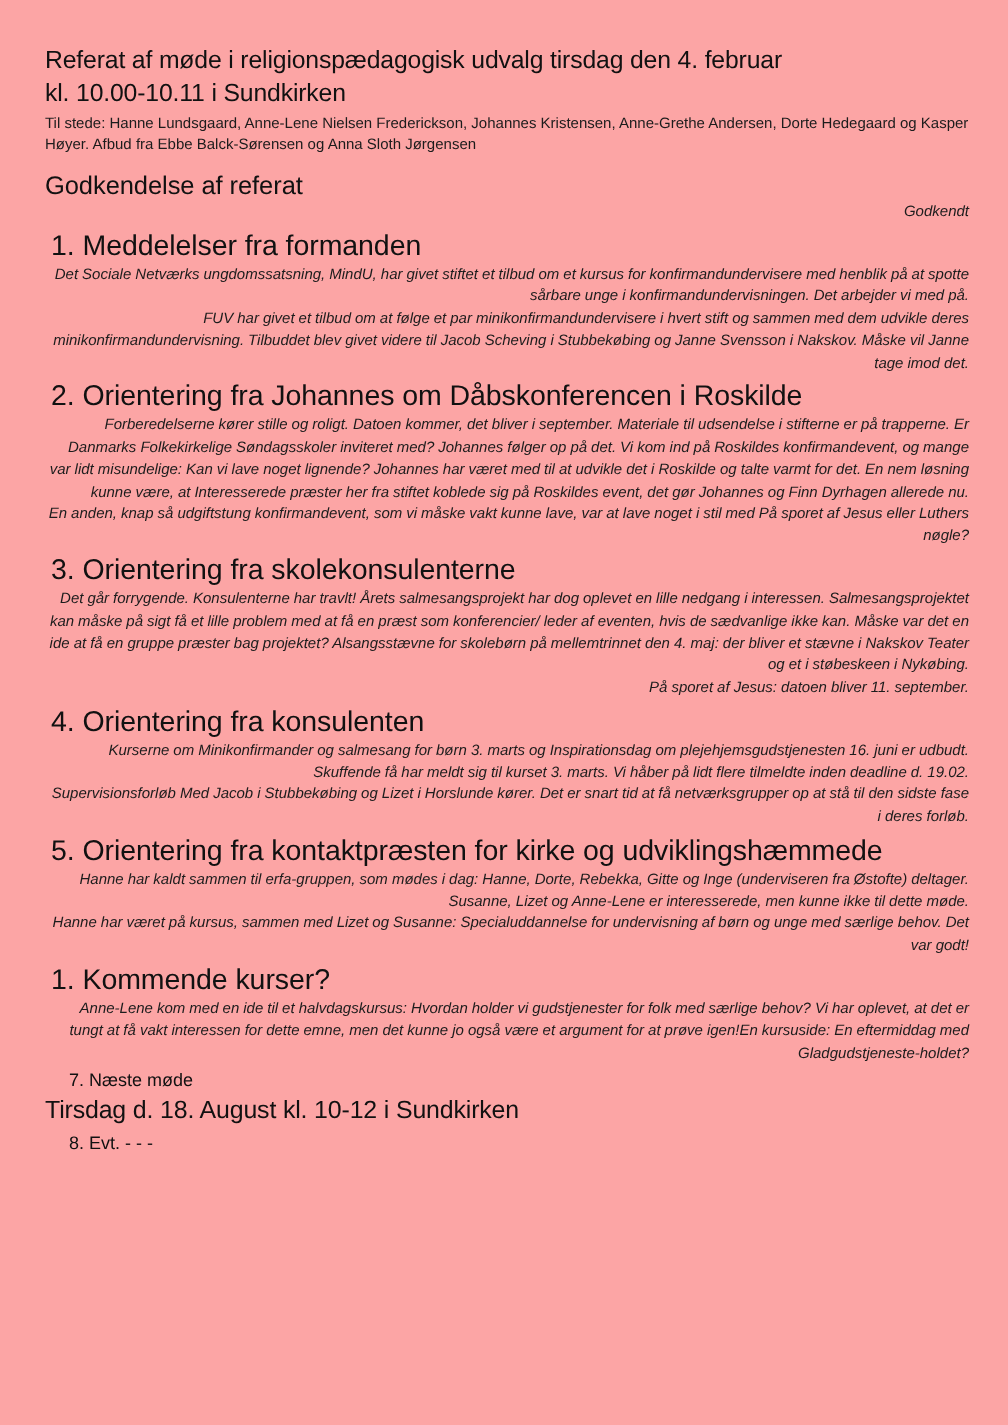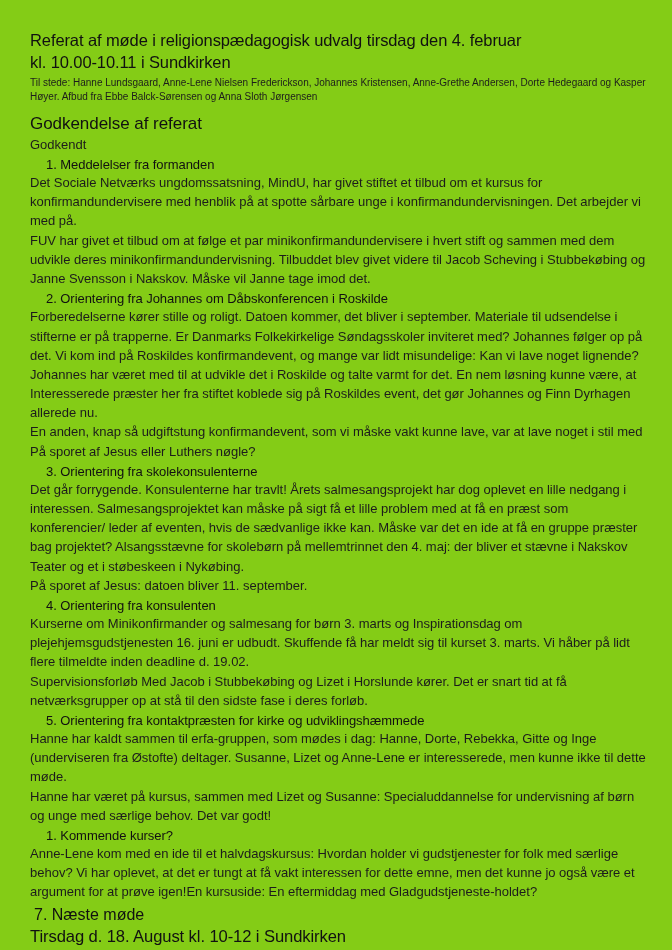--- a/index.html
+++ b/index.html
@@ -12,21 +12,21 @@
     height: 950px;
     font-family: "Liberation Sans", "DejaVu Sans", sans-serif;
     color: #1a1a1a;
     -webkit-font-smoothing: antialiased;
   }
   .page {
     box-sizing: border-box;
     width: 672px;
     height: 950px;
     padding: 30px 26px 0 30px;
-    background: #84cc16;
+    background: #fca5a5;
     overflow: hidden;
   }
   .doc-title {
     font-size: 16.5px;
     font-weight: 400;
     line-height: 1.32;
     letter-spacing: -0.1px;
     margin: 0 0 2px 0;
     color: #111111;
   }
@@ -40,50 +40,51 @@
   }
   .h-plain {
     font-size: 17px;
     font-weight: 400;
     line-height: 1.30;
     letter-spacing: -0.05px;
     margin: 2px 0 0 0;
     color: #111111;
   }
   .section-heading {
-    font-size: 13px;
+    font-size: 19px;
     font-weight: 400;
     line-height: 1.32;
     letter-spacing: -0.05px;
-    margin: 2px 0 0 16px;
+    margin: 2px 0 0 4px;
     color: #111111;
   }
   .heading-small {
-    font-size: 16px;
+    font-size: 12px;
     font-weight: 400;
     line-height: 1.34;
-    margin: 2px 0 0 4px;
+    margin: 2px 0 0 16px;
     color: #111111;
   }
   .heading-big {
     font-size: 16.6px;
     font-weight: 400;
     line-height: 1.34;
     letter-spacing: -0.1px;
     margin: 1px 0 0 0;
     color: #111111;
   }
   p.body {
-    font-size: 13px;
+    font-size: 10px;
     line-height: 1.475;
     margin: 0;
     color: #1c1c1c;
     max-width: 620px;
-    text-align: left;
+    text-align: right;
     word-spacing: -0.1px;
+    font-style: italic;
   }
   .block { margin: 0; padding: 0; }
 </style>
 </head>
 <body>
 
 <div class="page">
 
   <h1 class="doc-title">
     <span>Referat af møde i religionspædagogisk udvalg tirsdag den 4. februar</span>

